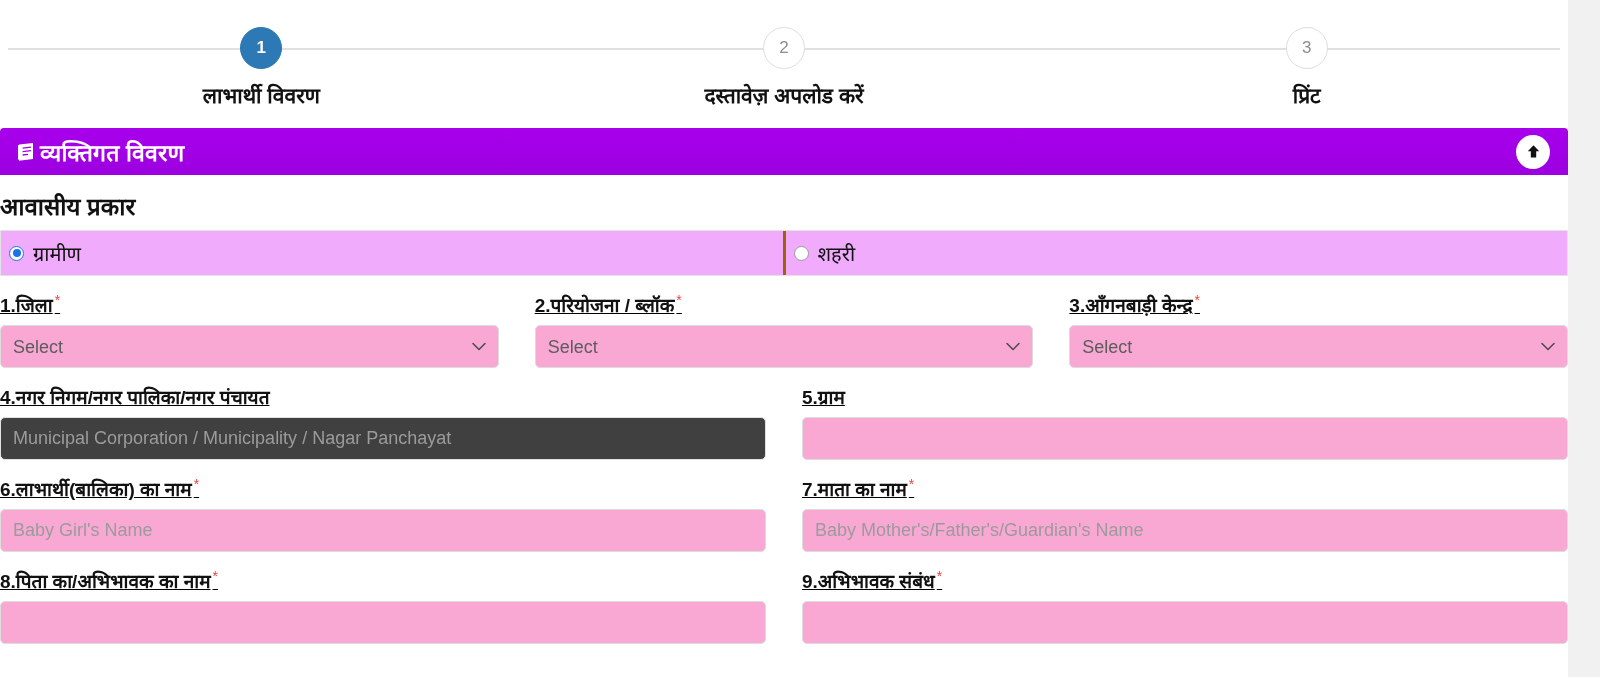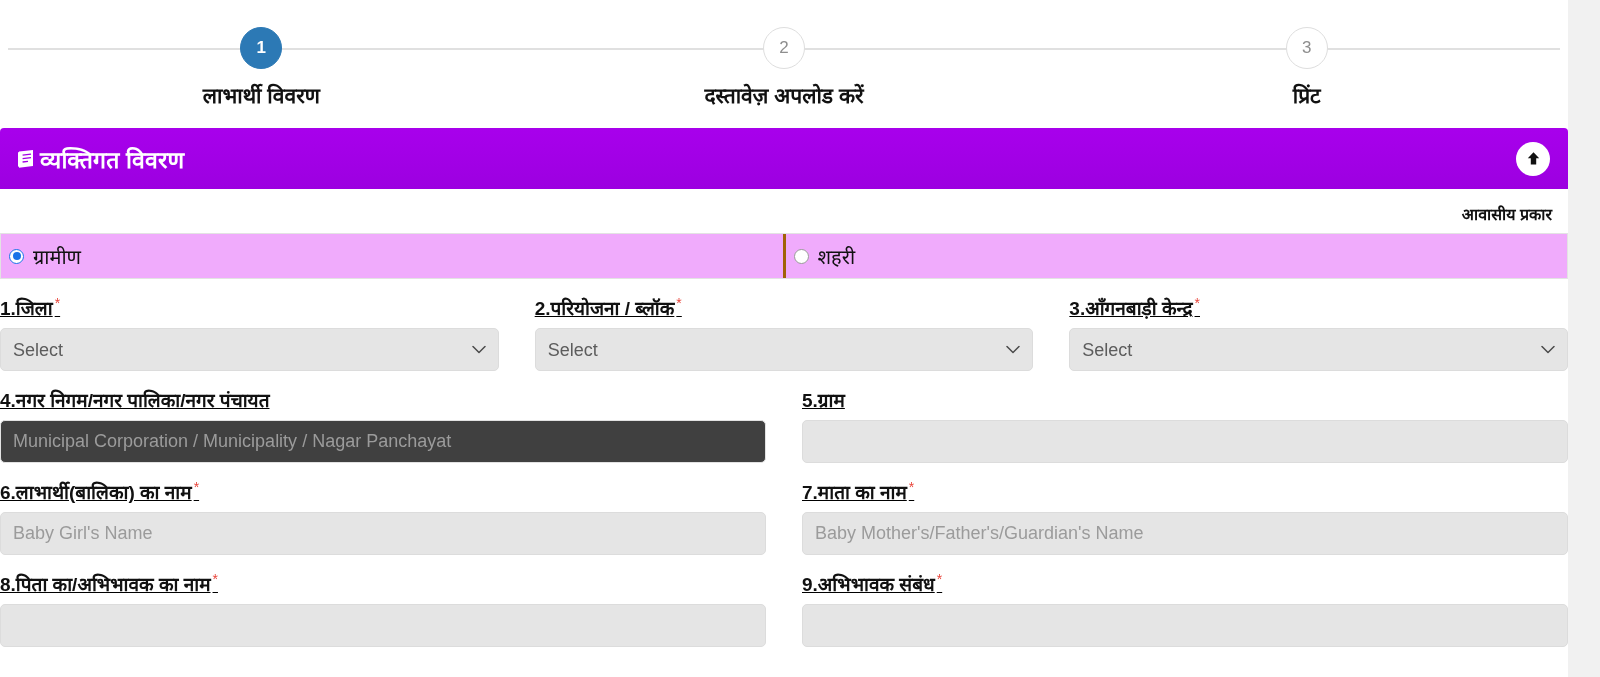--- a/index.html
+++ b/index.html
@@ -81,21 +81,21 @@
     margin-top: 12px;
     font-size: 21px;
     color: #111111;
     font-weight: 600;
     white-space: nowrap;
   }
 
   
   .panel-header {
     position: relative;
-    height: 61px;
+    height: 47px;
     background: #a200e6;
     background: linear-gradient(180deg, #a800ec 0%, #9c00e0 100%);
     border-radius: 4px 4px 0 0;
     display: flex;
     align-items: center;
     padding: 0 30px 0 14px;
     box-sizing: border-box;
   }
   .panel-header-left {
     display: flex;
@@ -133,25 +133,24 @@
     padding: 0;
   }
   .panel-toggle svg { display: block; }
 
   
   .panel-body {
     padding: 0;
   }
 
   .section-label {
-    font-size: 16px;
+    font-size: 24px;
     color: #111111;
     font-weight: 600;
     padding: 14px 16px 8px 0;
-    text-align: right;
   }
 
   
   .radio-row {
     display: flex;
     border: 1px solid #e3e3e3;
     background: #f0abfc;
     height: 46px;
     box-sizing: border-box;
   }
@@ -223,21 +222,21 @@
     vertical-align: top;
     margin-left: 2px;
   }
 
   .control {
     width: 100%;
     height: 43px;
     box-sizing: border-box;
     border: 1px solid #dcdcdc;
     border-radius: 5px;
-    background: #e5e5e5;
+    background: #f9a8d4;
     font-family: "Liberation Sans", "DejaVu Sans", sans-serif;
     font-size: 18px;
     color: #3b3b3b;
     padding: 0 12px;
     outline: none;
   }
   .control::placeholder { color: #9b9b9b; }
   .control:disabled,
   .control.is-disabled {
     background: #404040;

